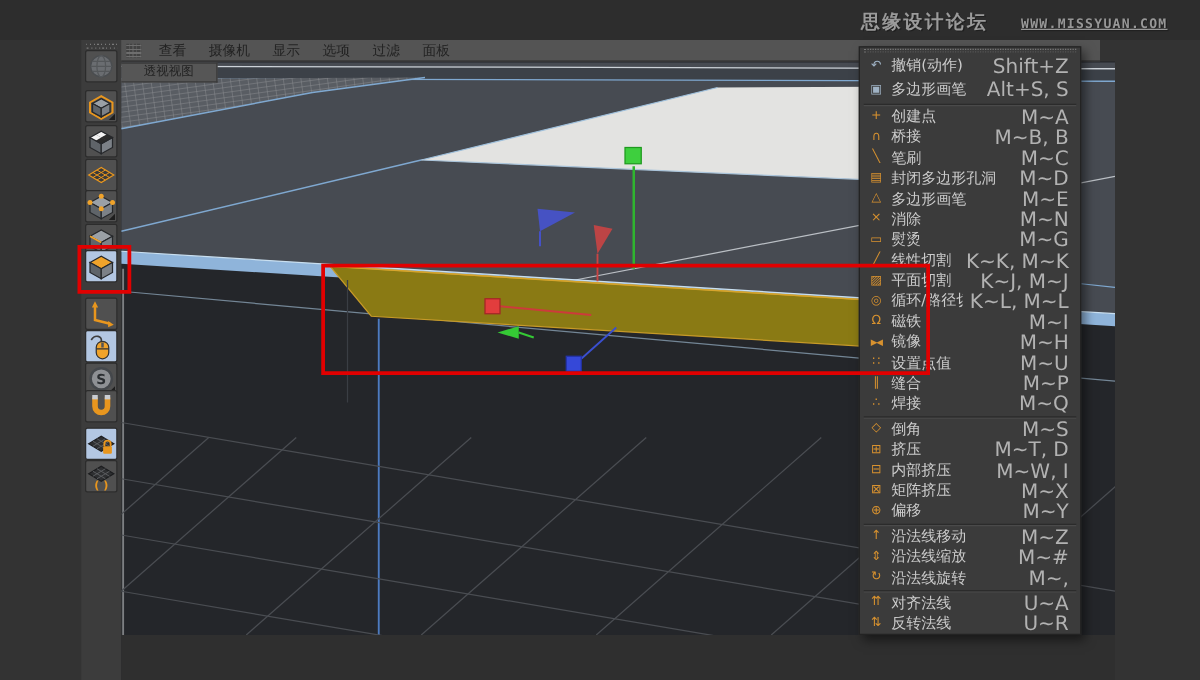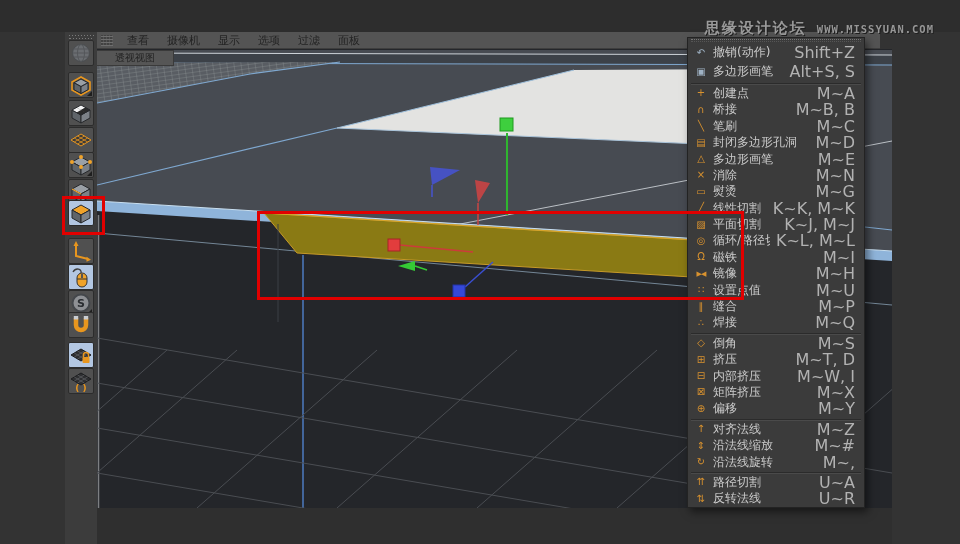--- a/index.html
+++ b/index.html
@@ -3,23 +3,23 @@
 <meta charset="utf-8">
 <style>
   html,body{margin:0;padding:0;}
   body{
     width:960px;height:544px;position:relative;overflow:hidden;
     background:#333333;font-family:"DejaVu Sans","Liberation Sans",sans-serif;
     -webkit-font-smoothing:antialiased;
   }
   
   .topbar{position:absolute;left:0;top:0;width:960px;height:32px;background:#2d2d2d;}
-  .watermark{position:absolute;right:26px;top:19px;display:flex;align-items:baseline;gap:10px;z-index:5;justify-content:flex-end;}
+  .watermark{position:absolute;right:26px;top:8px;display:flex;align-items:baseline;gap:26px;z-index:5;justify-content:flex-end;}
   .wm-cn{font-size:15px;font-weight:bold;letter-spacing:2px;color:#9a9a9a;text-shadow:1px 1px 0 #1f1f1f;}
-  .wm-url{font-family:"DejaVu Sans Mono","Liberation Mono",monospace;font-size:10.5px;font-weight:bold;letter-spacing:1px;color:#979797;text-shadow:1px 1px 0 #1f1f1f;}
+  .wm-url{font-family:"DejaVu Sans Mono","Liberation Mono",monospace;font-size:10.5px;font-weight:bold;letter-spacing:1px;color:#979797;text-shadow:1px 1px 0 #1f1f1f;text-decoration:underline;}
   
   .toolcol{position:absolute;left:65px;top:32px;width:33px;height:512px;background:#3c3c3c;border-right:1px solid #2a2a2a;}
   .grip{position:absolute;left:4px;top:3px;width:25px;height:5px;
     background-image:repeating-linear-gradient(90deg,#7a7a7a 0 1px,transparent 1px 3px),repeating-linear-gradient(90deg,#7a7a7a 0 1px,transparent 1px 3px);
     background-size:25px 1px;background-position:0 0,1px 3px;background-repeat:repeat-x;}
   .tb{position:absolute;left:3px;width:26px;height:26px;background:#505050;border:1px solid #2c2c2c;border-radius:2px;box-sizing:border-box;}
   .tb svg{display:block;margin:0 auto;}
   .tb.sel{background:#b3c7e2;}
   .tb.corner::after{content:'';position:absolute;right:1px;bottom:1px;border-left:5px solid transparent;border-bottom:5px solid #1e1e1e;}
   
@@ -370,36 +370,36 @@
       <span class="mlabel">矩阵挤压</span>
       <span class="mshort">M~X</span>
     </div>
       <div class="mrow">
       <span class="mic">⊕</span>
       <span class="mlabel">偏移</span>
       <span class="mshort">M~Y</span>
     </div>
       <div class="mrow sep">
       <span class="mic">↑</span>
-      <span class="mlabel">对齐法线</span>
+      <span class="mlabel">沿法线移动</span>
       <span class="mshort">M~Z</span>
     </div>
       <div class="mrow">
       <span class="mic">⇕</span>
       <span class="mlabel">沿法线缩放</span>
       <span class="mshort">M~#</span>
     </div>
       <div class="mrow">
       <span class="mic">↻</span>
       <span class="mlabel">沿法线旋转</span>
       <span class="mshort">M~,</span>
     </div>
       <div class="mrow sep">
       <span class="mic">⇈</span>
-      <span class="mlabel">路径切割</span>
+      <span class="mlabel">对齐法线</span>
       <span class="mshort">U~A</span>
     </div>
       <div class="mrow">
       <span class="mic">⇅</span>
       <span class="mlabel">反转法线</span>
       <span class="mshort">U~R</span>
     </div>
     </div>
 </div>
 

